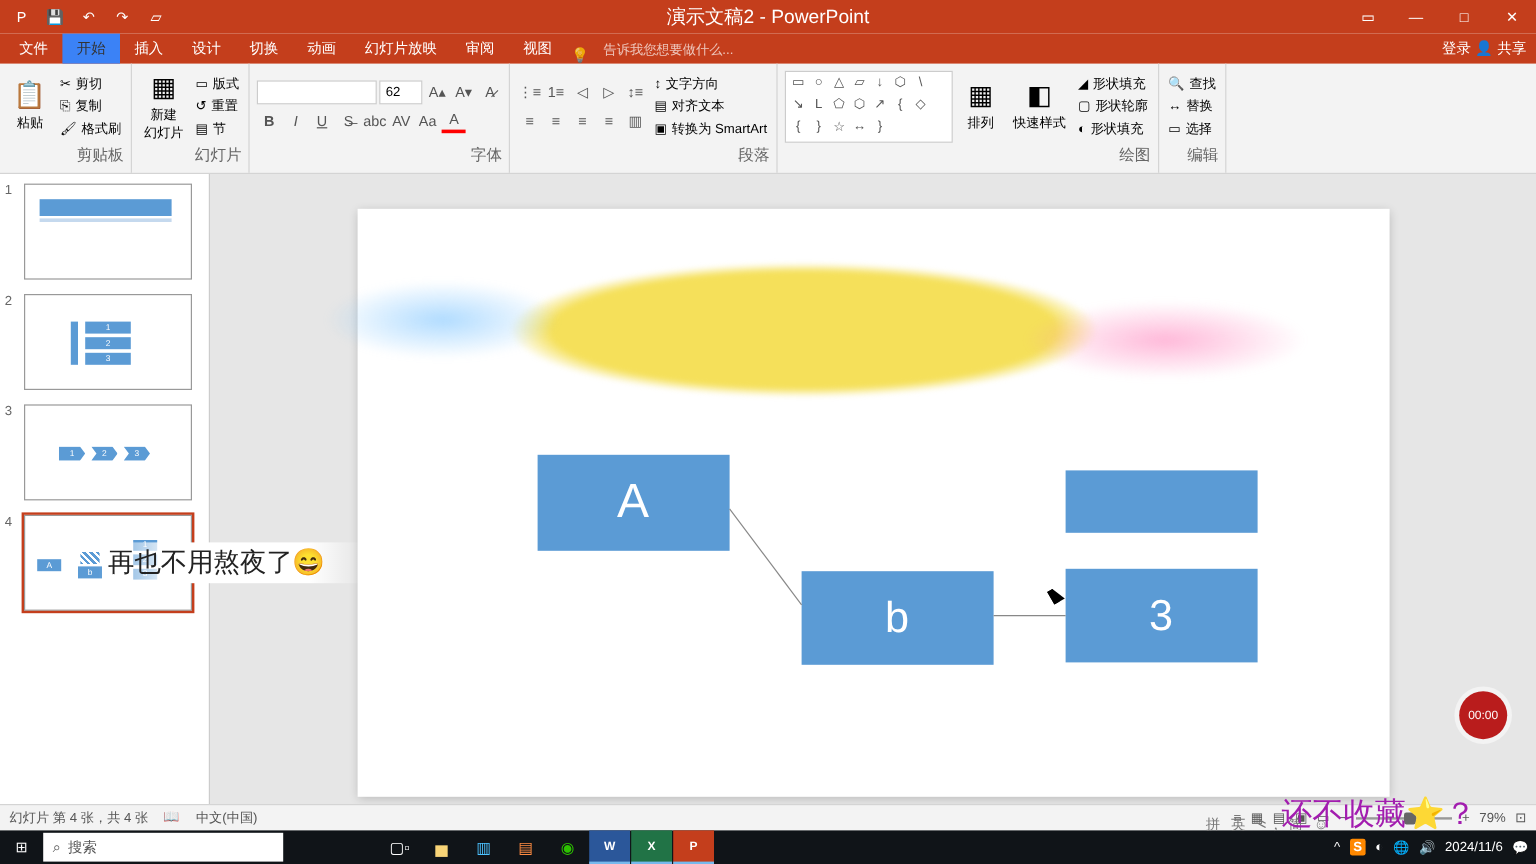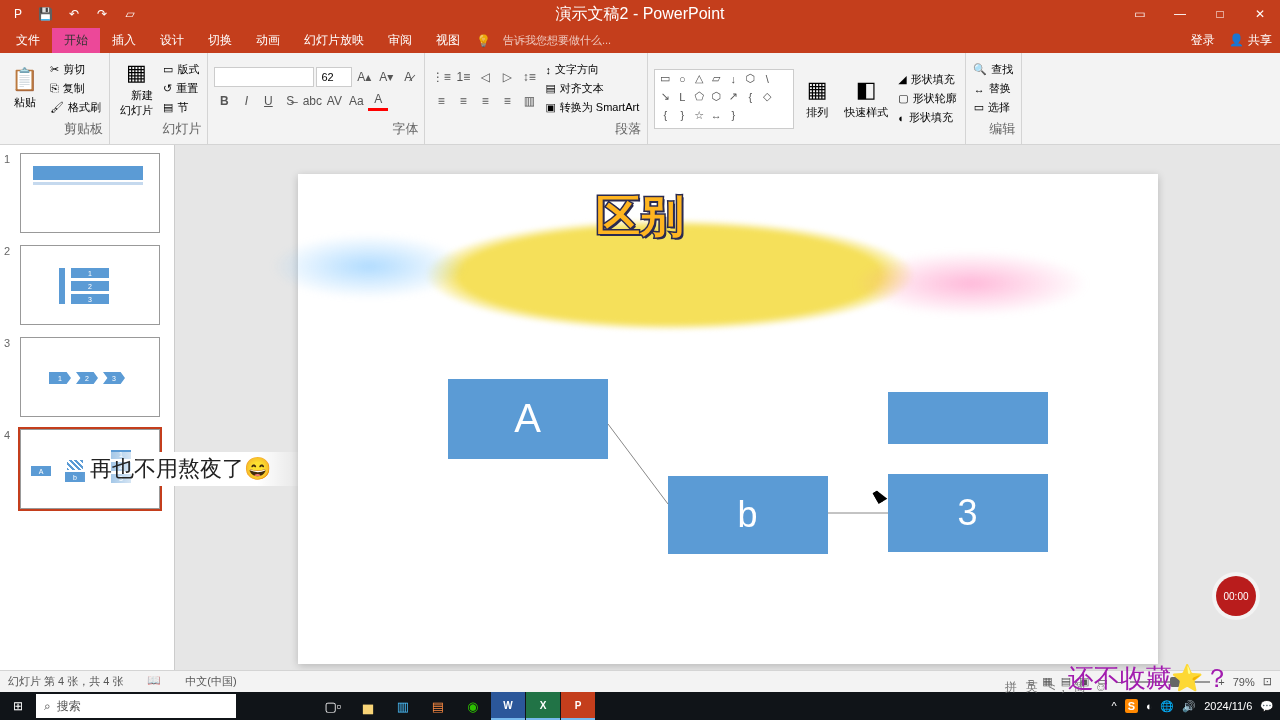--- a/index.html
+++ b/index.html
@@ -3,25 +3,25 @@
 <meta charset="utf-8">
 <style>
 *{margin:0;padding:0;box-sizing:border-box;font-family:"Microsoft YaHei",sans-serif}
 body{width:1280px;height:720px;overflow:hidden;background:#fff;position:relative;font-size:12px}
 .titlebar{height:28px;background:#c43e1c;color:#fff;display:flex;align-items:center;position:relative}
 .qat{display:flex;gap:8px;padding-left:8px;align-items:center}
 .qat-btn{width:20px;height:20px;display:flex;align-items:center;justify-content:center;color:#fff;font-size:12px}
 .title-center{position:absolute;left:50%;transform:translateX(-50%);font-size:16px}
 .win-controls{position:absolute;right:0;display:flex}
 .win-btn{width:40px;height:28px;display:flex;align-items:center;justify-content:center;font-size:12px}
-.tabs{height:25px;background:#c43e1c;display:flex;align-items:center;padding-left:4px;color:#fff;position:relative}
+.tabs{height:25px;background:#c43e1c;display:flex;align-items:flex-end;padding-left:4px;color:#fff;position:relative}
 .tab{padding:4px 12px;font-size:12px;cursor:pointer}
-.tab.active{background:#ec4899;color:#333}
+.tab.active{background:#3b82f6;color:#333}
 .tell-me{color:rgba(255,255,255,0.7);font-size:11px;margin-left:8px;padding:4px}
-.tabs-right{position:absolute;right:8px;display:flex;gap:15px;font-size:12px;align-items:center;top:4px}
+.tabs-right{position:absolute;right:8px;display:flex;gap:4px;font-size:12px;align-items:center;top:4px}
 .ribbon{height:92px;background:#f3f3f3;border-bottom:1px solid #d4d4d4;display:flex}
 .rgroup{border-right:1px solid #d4d4d4;padding:4px 6px;display:flex;flex-direction:column;justify-content:space-between;position:relative}
 .rgroup-label{font-size:13px;color:#666;text-align:right;padding-bottom:2px}
 .rgroup-content{flex:1;display:flex;gap:4px;align-items:center}
 .big-btn{display:flex;flex-direction:column;align-items:center;gap:2px;font-size:11px;padding:2px 4px;min-width:38px}
 .big-btn .icon{font-size:22px}
 .small-btns{display:flex;flex-direction:column;gap:2px}
 .small-btn{font-size:11px;display:flex;align-items:center;gap:4px;padding:1px 2px}
 .font-controls{display:flex;flex-direction:column;gap:4px}
 .font-row{display:flex;gap:2px;align-items:center}
@@ -113,21 +113,21 @@
         <div class="small-btn">⎘ <span>复制</span></div>
         <div class="small-btn">🖌 <span>格式刷</span></div>
       </div>
     </div>
     <div class="rgroup-label">剪贴板</div>
   </div>
   <div class="rgroup">
     <div class="rgroup-content">
       <div class="big-btn">
           <span class="icon">▦</span>
-          <span style="white-space:pre-line;text-align:right">新建
+          <span style="white-space:pre-line;text-align:center">新建
 幻灯片</span>
         </div>
       <div class="small-btns">
         <div class="small-btn">▭ <span>版式</span></div>
         <div class="small-btn">↺ <span>重置</span></div>
         <div class="small-btn">▤ <span>节</span></div>
       </div>
     </div>
     <div class="rgroup-label">幻灯片</div>
   </div>
@@ -217,20 +217,21 @@
       <div class="big-btn">
           <span class="icon">◧</span>
           <span>快速样式</span>
         </div>
       <div class="small-btns">
         <div class="small-btn">◢ <span>形状填充</span></div>
         <div class="small-btn">▢ <span>形状轮廓</span></div>
         <div class="small-btn">◐ <span>形状填充</span></div>
       </div>
     </div>
+    <div class="rgroup-label">绘图</div>
   </div>
   <div class="rgroup">
     <div class="rgroup-content">
       <div class="small-btns">
         <div class="small-btn">🔍 <span>查找</span></div>
         <div class="small-btn">↔ <span>替换</span></div>
         <div class="small-btn">▭ <span>选择</span></div>
       </div>
     </div>
     <div class="rgroup-label">编辑</div>
@@ -286,30 +287,29 @@
         </svg>
       <svg style="position:absolute;top:337px;left:530px;width:60px;height:4px;overflow:visible">
           <line x1="0" y1="2" x2="60" y2="2" stroke="#888" stroke-width="1"></line>
         </svg>
     </div>
   </div>
 </div>
 
 <div class="paint-bg"></div>
 <div class="overlay-title">
-  <div>区别</div>
 </div>
 <div class="callout">再也不用熬夜了😄</div>
 <div class="timer-badge">00:00</div>
 <div class="collect-text">还不收藏⭐？</div>
 <div class="ime-indicator">拼 英 ⺀, 简 ☺</div>
 <div class="cursor" style="top:490px;left:875px"></div>
 
 <div class="statusbar">
-  <div style="display:flex;gap:24px">
+  <div style="display:flex;gap:13px">
     <span>幻灯片 第 4 张，共 4 张</span>
     <span>📖</span>
     <span>中文(中国)</span>
   </div>
   <div class="status-right">
     <span>≡</span>
     <span>▦</span>
     <span>▤</span>
     <span>▣</span>
     <span>▭</span>

